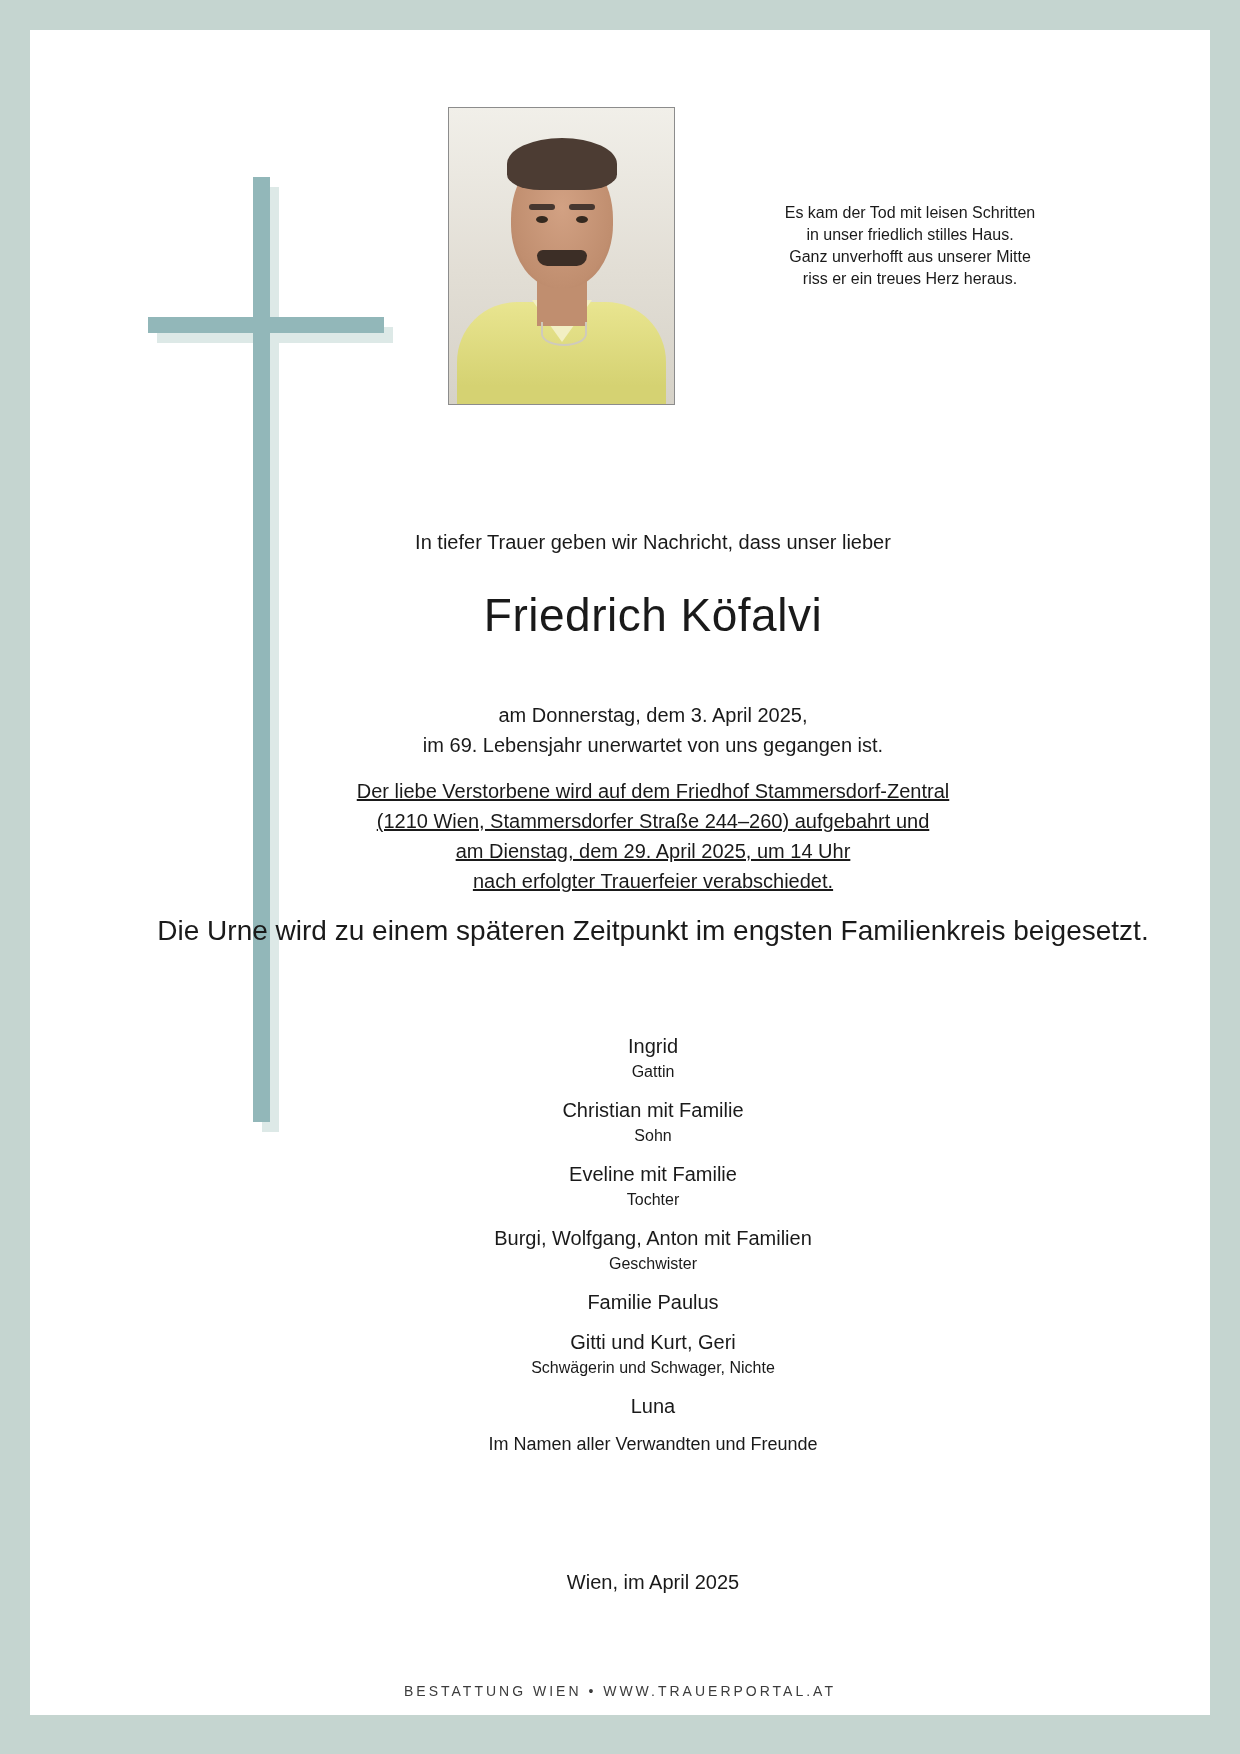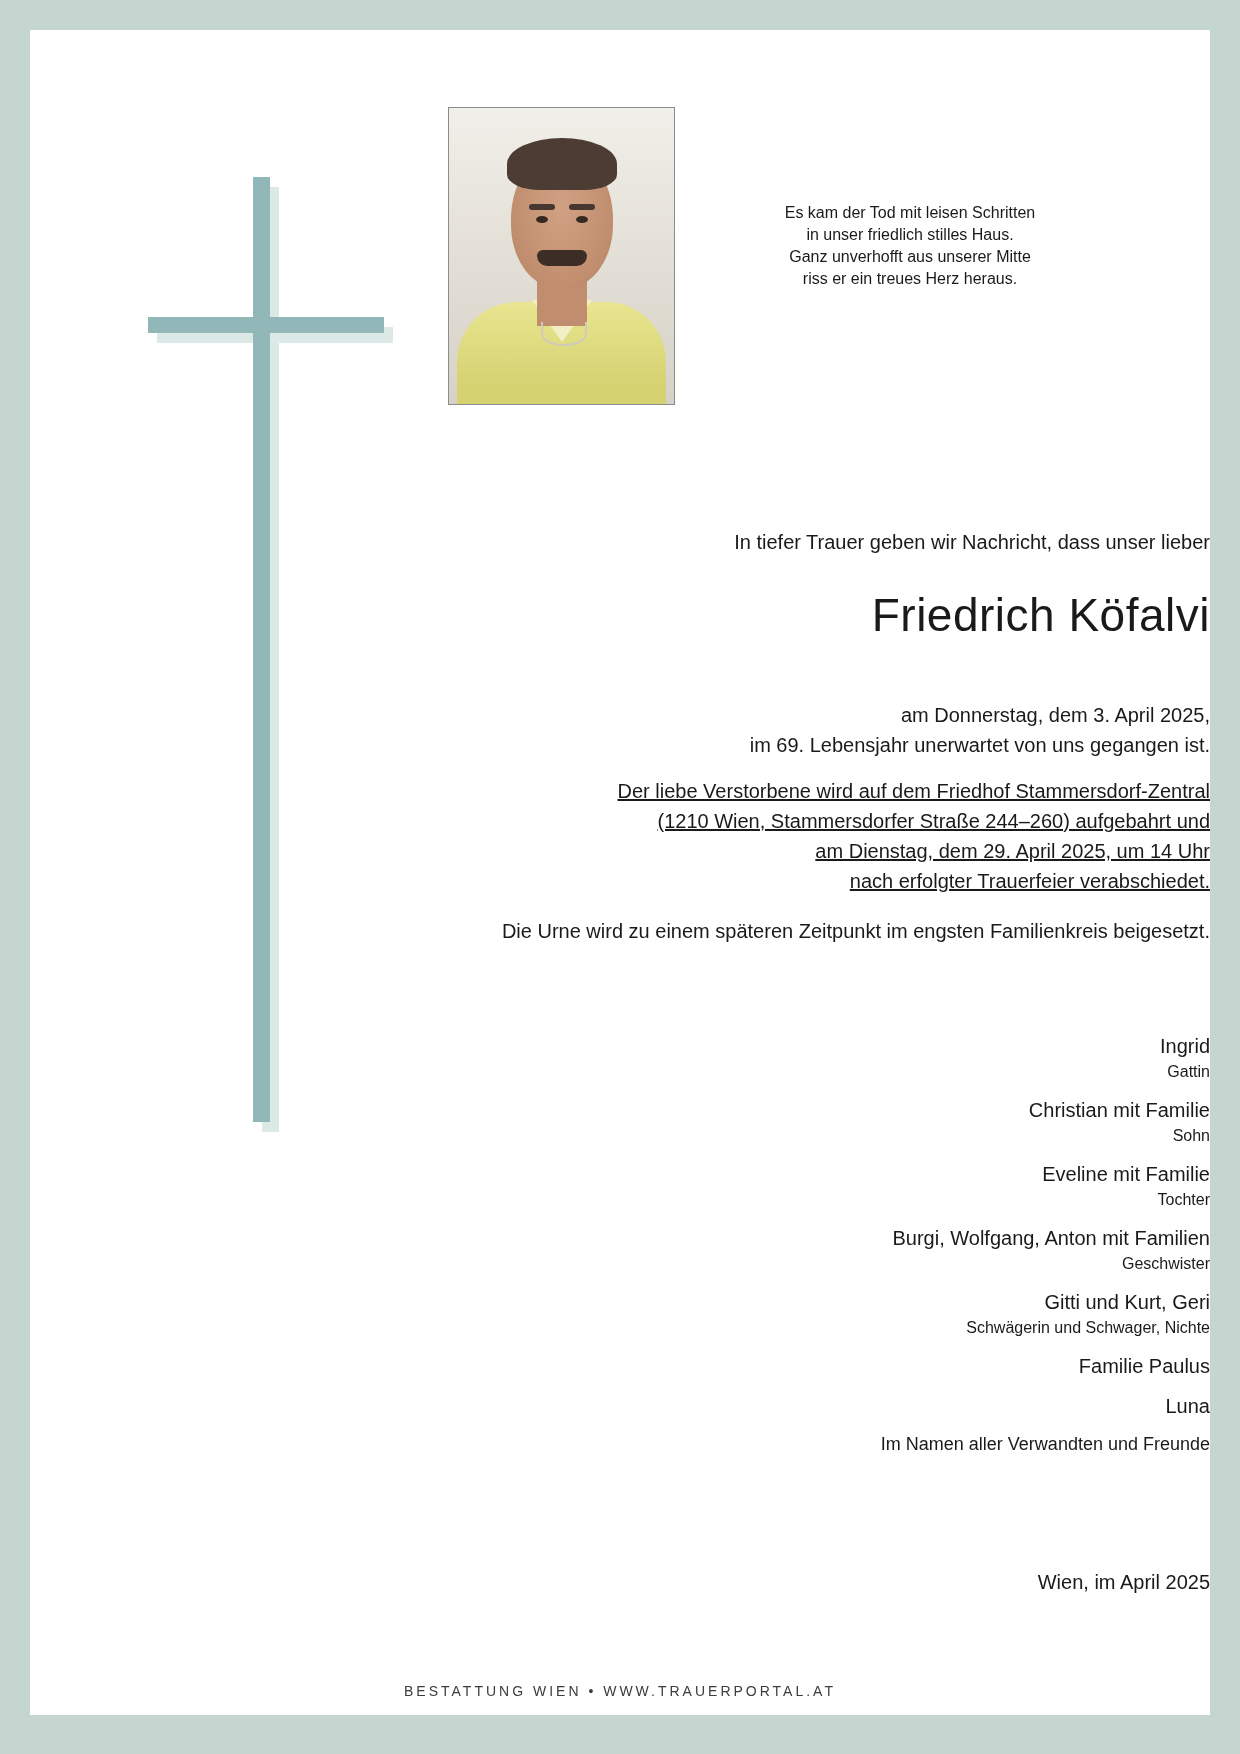--- a/index.html
+++ b/index.html
@@ -80,27 +80,27 @@
   
   .poem {
     position: absolute; left: 730px; top: 172px; width: 300px;
     font-size: 16px; line-height: 22px; text-align: center;
   }
 
   
   .content {
     position: absolute; left: 66px; right: 0; top: 0;
     padding-top: 498px;
-    text-align: right;
+    text-align: center;
   }
   .intro { font-size: 20px; line-height: 28px; }
   .deceased-name { font-size: 46px; line-height: 54px; margin-top: 32px; letter-spacing: 0.5px; }
   .death-block { margin-top: 58px; font-size: 20px; line-height: 30px; }
   .funeral-block { margin-top: 16px; font-size: 20px; line-height: 30px; text-decoration: underline; }
-  .urn-line { margin-top: 20px; font-size: 20px; line-height: 30px; }
+  .urn-line { margin-top: 20px; font-size: 28px; line-height: 30px; }
 
   .mourners { margin-top: 86px; }
   .mourner { margin-bottom: 12px; }
   .m-names { font-size: 20px; line-height: 28px; }
   .m-rel { font-size: 16px; line-height: 24px; }
 
   .closing { margin-top: 0; font-size: 18px; line-height: 24px; }
   .dateline { margin-top: 112px; font-size: 20px; line-height: 28px; }
 
   
@@ -172,28 +172,28 @@
       </div>
       <div class="mourner">
         <div class="m-names">Eveline mit Familie</div>
         <div class="m-rel">Tochter</div>
       </div>
       <div class="mourner">
         <div class="m-names">Burgi, Wolfgang, Anton mit Familien</div>
         <div class="m-rel">Geschwister</div>
       </div>
       <div class="mourner">
+        <div class="m-names">Familie Paulus</div>
+
+      </div>
+      <div class="mourner">
         <div class="m-names">Gitti und Kurt, Geri</div>
         <div class="m-rel">Schwägerin und Schwager, Nichte</div>
       </div>
       <div class="mourner">
-        <div class="m-names">Familie Paulus</div>
-
-      </div>
-      <div class="mourner">
         <div class="m-names">Luna</div>
 
       </div>
     </div>
 
     <div class="closing">Im Namen aller Verwandten und Freunde</div>
     <div class="dateline">Wien, im April 2025</div>
   </div>
 
   <div class="footer">BESTATTUNG WIEN • WWW.TRAUERPORTAL.AT</div>

